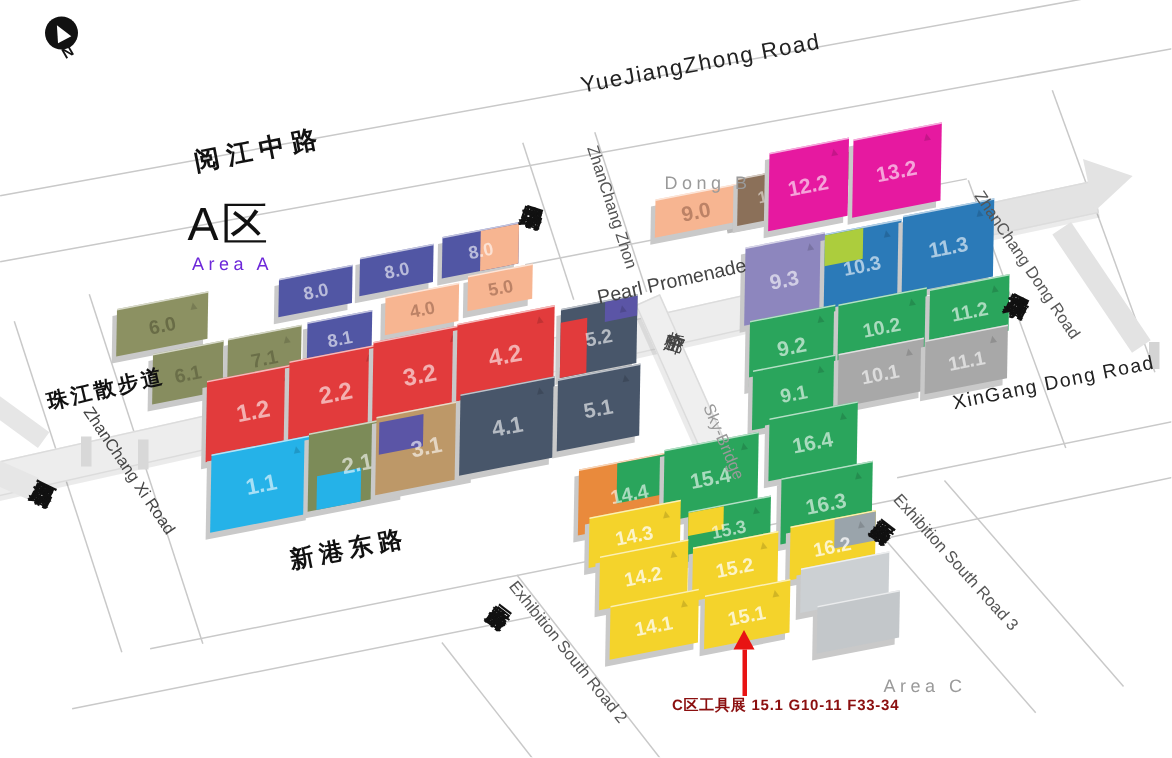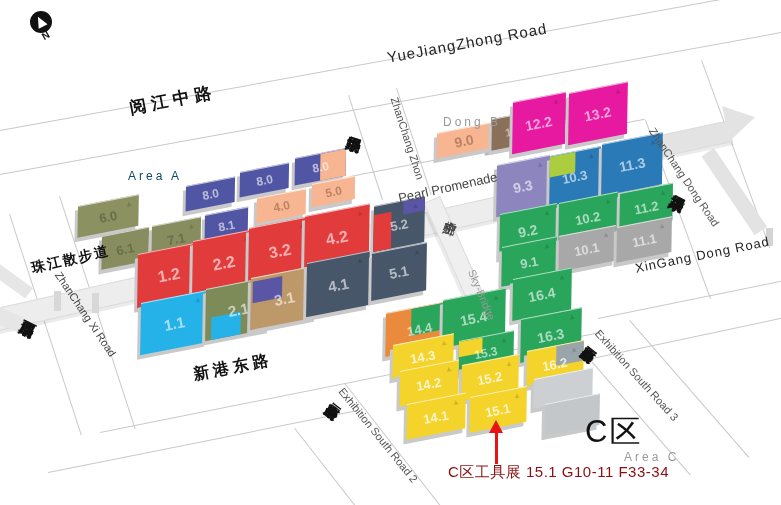--- a/index.html
+++ b/index.html
@@ -16,21 +16,21 @@
   .hall .entr{position:absolute;top:2px;right:6px;font-size:8px;color:rgba(0,0,0,.14);
               transform:skewX(12deg);}
   .mlabel{position:absolute;transform-origin:left top;white-space:nowrap;line-height:1.05;}
   .mlabel.vert{writing-mode:vertical-rl;text-orientation:upright;transform-origin:center top;}
   #compass{position:absolute;left:30px;top:11px;width:22px;height:22px;border-radius:50%;
            background:#111;display:flex;align-items:center;justify-content:center;}
   #compass .ntri{width:0;height:0;border-left:5px solid transparent;border-right:5px solid transparent;
            border-bottom:11px solid #fff;transform:rotate(-28deg) translateY(-1px);}
   #nlabel{position:absolute;left:42px;top:30px;font-size:10px;font-weight:bold;color:#111;
           transform:rotate(-30deg);}
-  #annot{position:absolute;left:448px;top:463px;font-size:15px;font-weight:normal;color:#8b0f0f;
+  #annot{position:absolute;left:448px;top:463px;font-size:10px;font-weight:bold;color:#8b0f0f;
          letter-spacing:.5px;white-space:nowrap;}
   #annot-arrow{position:absolute;left:489px;top:420px;}
   #annot-arrow .ahead{width:0;height:0;border-left:7px solid transparent;border-right:7px solid transparent;
          border-bottom:13px solid #e81313;}
   #annot-arrow .astem{width:3px;height:31px;background:#e81313;margin-left:5.5px;}
 </style>
 </head>
 <body>
 
 <div id="stage">
@@ -236,24 +236,24 @@
     <div class="hall" style="left: 407px; top: 404px; width: 60px; height: 34px; background: rgb(244, 211, 43);">
       <span class="entr">▲</span>
       <span class="hlabel" style="font-size: 13px; color: rgba(255, 255, 255, 0.75);">14.1</span>
     </div>
     <div class="hall" style="left: 470px; top: 397px; width: 58px; height: 34px; background: rgb(244, 211, 43);">
       <span class="entr">▲</span>
       <span class="hlabel" style="font-size: 13px; color: rgba(255, 255, 255, 0.75);">15.1</span>
     </div>
     <div class="hall" style="left: 534px; top: 379px; width: 60px; height: 28px; background: rgb(204, 208, 211);"></div>
     <div class="hall" style="left: 545px; top: 404px; width: 56px; height: 30px; background: rgb(195, 199, 202);"></div>
-    <div class="mlabel" style="left: 128px; top: 170px; font-size: 12px; color: #0c4a6e; transform: rotate(0deg); letter-spacing: 3px; text-align: right;">Area A</div>
+    <div class="mlabel" style="left: 125px; top: 134px; font-size: 31px; color: rgb(17, 17, 17); transform: rotate(0deg); letter-spacing: 2px;">A区</div>
+    <div class="mlabel" style="left: 128px; top: 170px; font-size: 12px; color: #6d28d9; transform: rotate(0deg); letter-spacing: 3px; text-align: right;">Area A</div>
     <div class="mlabel" style="left: 443px; top: 116px; font-size: 12px; color: rgb(154, 154, 154); transform: rotate(0deg); letter-spacing: 3px;">Dong B</div>
-    <div class="mlabel" style="left: 585px; top: 416px; font-size: 31px; color: rgb(17, 17, 17); transform: rotate(0deg); letter-spacing: 2px;">C区</div>
-    <div class="mlabel" style="left: 624px; top: 451px; font-size: 12px; color: rgb(154, 154, 154); transform: rotate(0deg); letter-spacing: 3px;">Area C</div>
+    <div class="mlabel" style="left: 589px; top: 451px; font-size: 12px; color: rgb(154, 154, 154); transform: rotate(0deg); letter-spacing: 3px;">Area C</div>
     <div class="mlabel" style="left: 386px; top: 50px; font-size: 15px; color: rgb(34, 34, 34); transform: rotate(-10.5deg); letter-spacing: 1px;">YueJiangZhong Road</div>
     <div class="mlabel" style="left: 128px; top: 100px; font-size: 17px; color: rgb(17, 17, 17); transform: rotate(-11deg); font-weight: bold; letter-spacing: 5px;">阅江中路</div>
     <div class="mlabel vert" style="left: 352px; top: 126px; font-size: 15px; color: rgb(17, 17, 17); transform: rotate(18deg); font-weight: bold;">展场中路</div>
     <div class="mlabel" style="left: 399px; top: 96px; font-size: 11px; color: rgb(85, 85, 85); transform: rotate(72deg);">ZhanChang Zhon</div>
     <div class="mlabel" style="left: 397px; top: 192px; font-size: 13px; color: rgb(68, 68, 68); transform: rotate(-12.5deg);">Pearl Promenade</div>
     <div class="mlabel" style="left: 30px; top: 261px; font-size: 14px; color: rgb(17, 17, 17); transform: rotate(-13deg); font-weight: bold; letter-spacing: 2px;">珠江散步道</div>
     <div class="mlabel vert" style="left: 448px; top: 212px; font-size: 13px; color: rgb(68, 68, 68); transform: rotate(18deg);">空中廊桥</div>
     <div class="mlabel" style="left: 476px; top: 268px; font-size: 11px; color: rgb(153, 153, 153); transform: rotate(67deg);">Sky-Bridge</div>
     <div class="mlabel vert" style="left: 28px; top: 312px; font-size: 15px; color: rgb(17, 17, 17); transform: rotate(26deg); font-weight: bold;">展场西路</div>
     <div class="mlabel" style="left: 62px; top: 270px; font-size: 11px; color: rgb(68, 68, 68); transform: rotate(56deg);">ZhanChang Xi Road</div>

